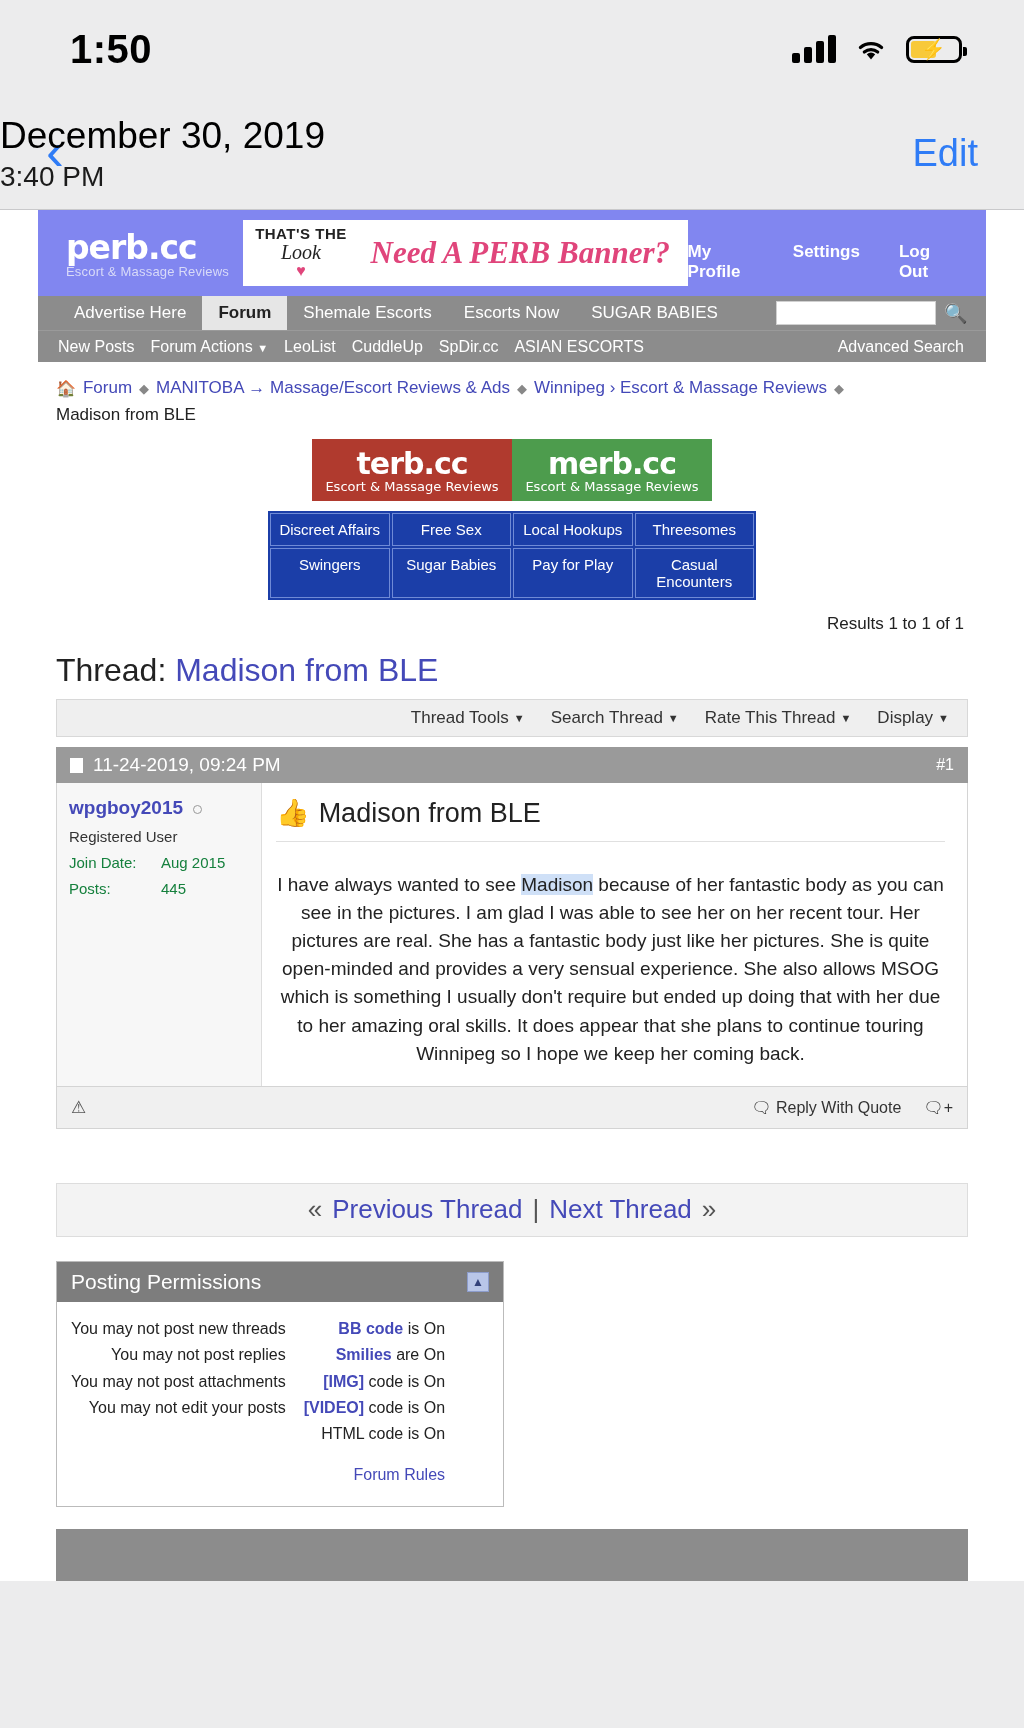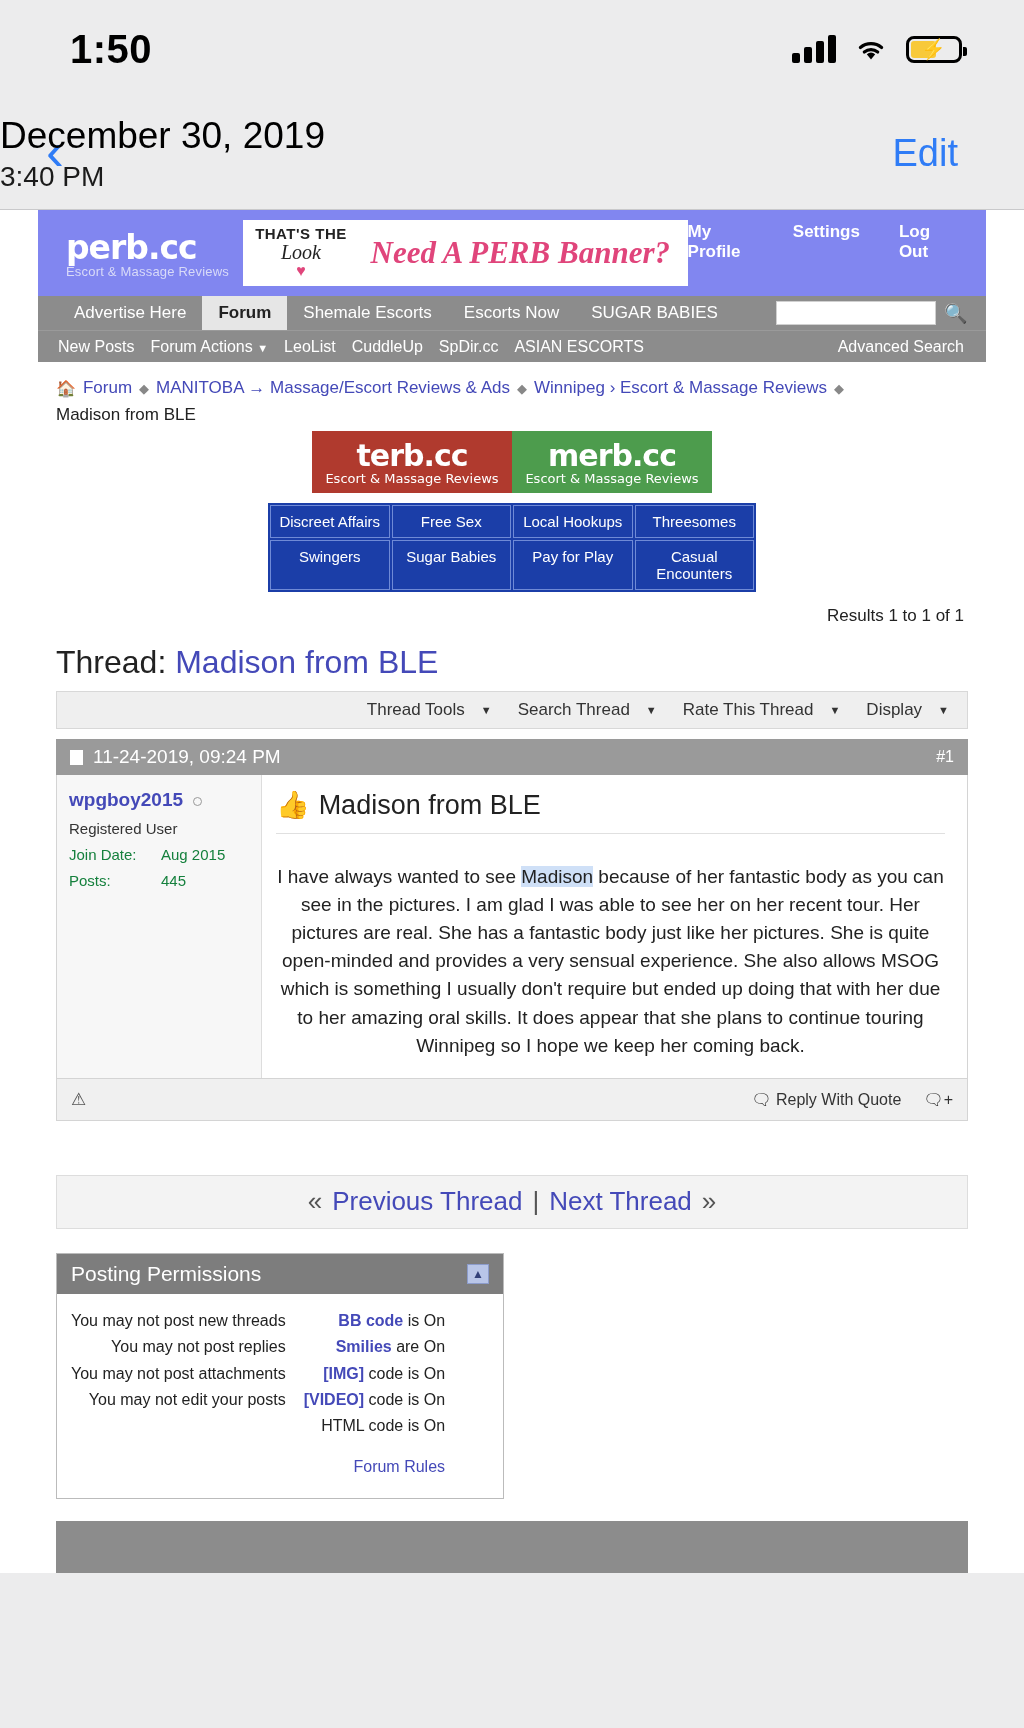--- a/index.html
+++ b/index.html
@@ -83,21 +83,21 @@
   }
   .nav-titlewrap {
     position: absolute; left: 0; right: 0; top: 0; bottom: 0;
     display: flex; flex-direction: column;
     align-items: flex-start; justify-content: center;
     pointer-events: none;
   }
   .nav-title { font-size: 37px; color: #000; font-weight: 400; }
   .nav-sub { font-size: 28px; color: #1b1b1b; margin-top: 4px; }
   .nav-edit {
-    margin-left: auto; margin-right: 66px;
+    margin-left: auto; margin-right: 46px;
     color: #2f7cf6; font-size: 38px;
   }
 
   
   .webview {
     width: 1024px;
     background: #ffffff;
     padding: 0 38px;
   }
   .page {
@@ -137,21 +137,21 @@
   .banner .left .l1 { font-size: 15px; font-weight: 700; color: #222; letter-spacing: 0.5px;}
   .banner .left .l2 { font-size: 20px; font-style: italic; color: #222; font-family: "Liberation Serif", serif;}
   .banner .heart { color: #e0457b; font-size: 16px; }
   .banner .txt {
     flex: 1; text-align: center;
     color: #e0457b; font-size: 31px; font-style: italic; font-weight: 700;
     font-family: "Liberation Serif", serif;
   }
   .perb-links {
     margin-left: auto; display: flex; gap: 39px; padding-right: 16px;
-    align-self: flex-start; margin-top: 4px; justify-content: flex-end;
+    align-self: flex-start; margin-top: 24px; justify-content: flex-end;
   }
   .perb-links a { color: #fff; font-size: 17px; font-weight: 700; text-decoration: none; }
 
   .navrow1 {
     background: #8c8c8c;
     height: 34px;
     display: flex; align-items: stretch;
     padding-left: 20px;
     position: relative;
   }
@@ -188,21 +188,21 @@
     padding: 16px 18px 6px 18px;
     display: flex; align-items: center; gap: 7px;
     font-size: 17px; flex-wrap: wrap;
   }
   .crumbwrap a { color: #4449b8; text-decoration: none; }
   .crumbwrap .sep { color: #888; font-size: 13px; }
   .crumbwrap .home { color: #333; font-size: 16px; }
   .crumbwrap .last { color: #222; }
 
   .adsrow {
-    display: flex; justify-content: center; gap: 0;  align-items: flex-end;
+    display: flex; justify-content: center; gap: 0; margin-top: 8px; align-items: flex-end;
   }
   .ad-terb, .ad-merb {
     width: 200px; height: 62px;
     display: flex; flex-direction: column; align-items: center; justify-content: center;
     color: #fff;
     font-family: "DejaVu Sans", sans-serif;
   }
   .ad-terb { background: #b03a2e; }
   .ad-merb { background: #4d9c4d; }
   .ad-terb .t, .ad-merb .t { font-size: 30px; font-weight: 700; letter-spacing: -1px; }
@@ -241,21 +241,21 @@
   .toolbar {
     margin: 0 18px;
     background: #efefef;
     border: 1px solid #d8d8d8;
     height: 38px;
     display: flex; align-items: center; justify-content: flex-end;
     gap: 26px;
     padding-right: 18px;
     font-size: 17px; color: #333;
   }
-  .toolbar .tb { display: flex; align-items: center; gap: 16px; }
+  .toolbar .tb { display: flex; align-items: center; gap: 5px; }
   .caret { font-size: 11px; }
 
   .postbar {
     margin: 10px 18px 0 18px;
     background: #9a9a9a;
     height: 36px;
     display: flex; align-items: center;
     padding: 0 14px;
     color: #fff; font-size: 19px;
     justify-content: space-between;

